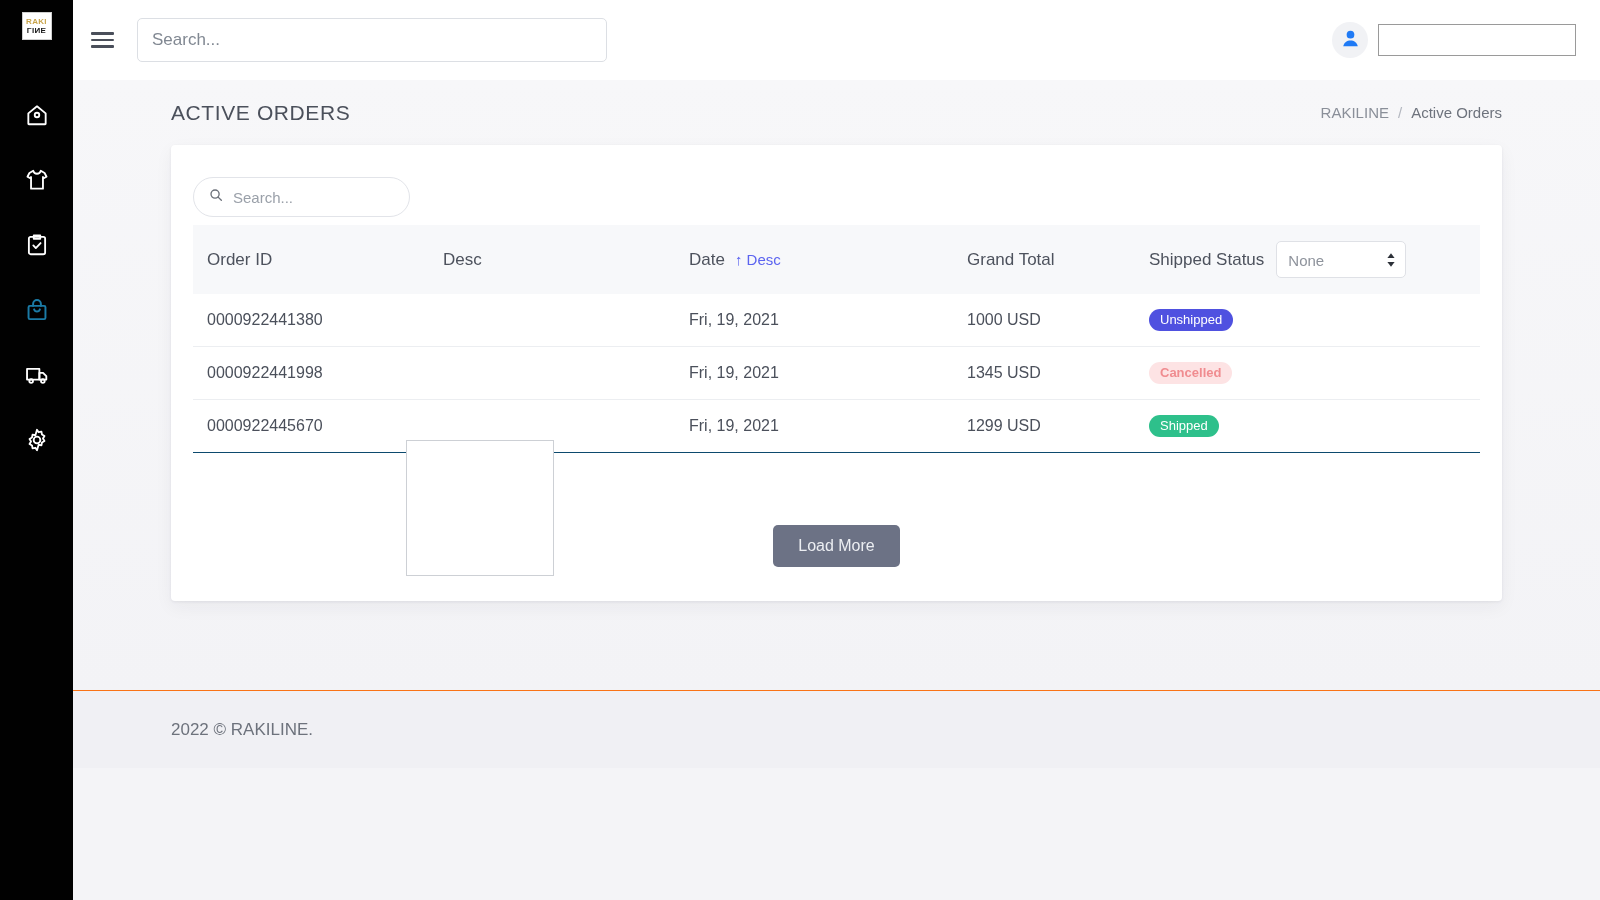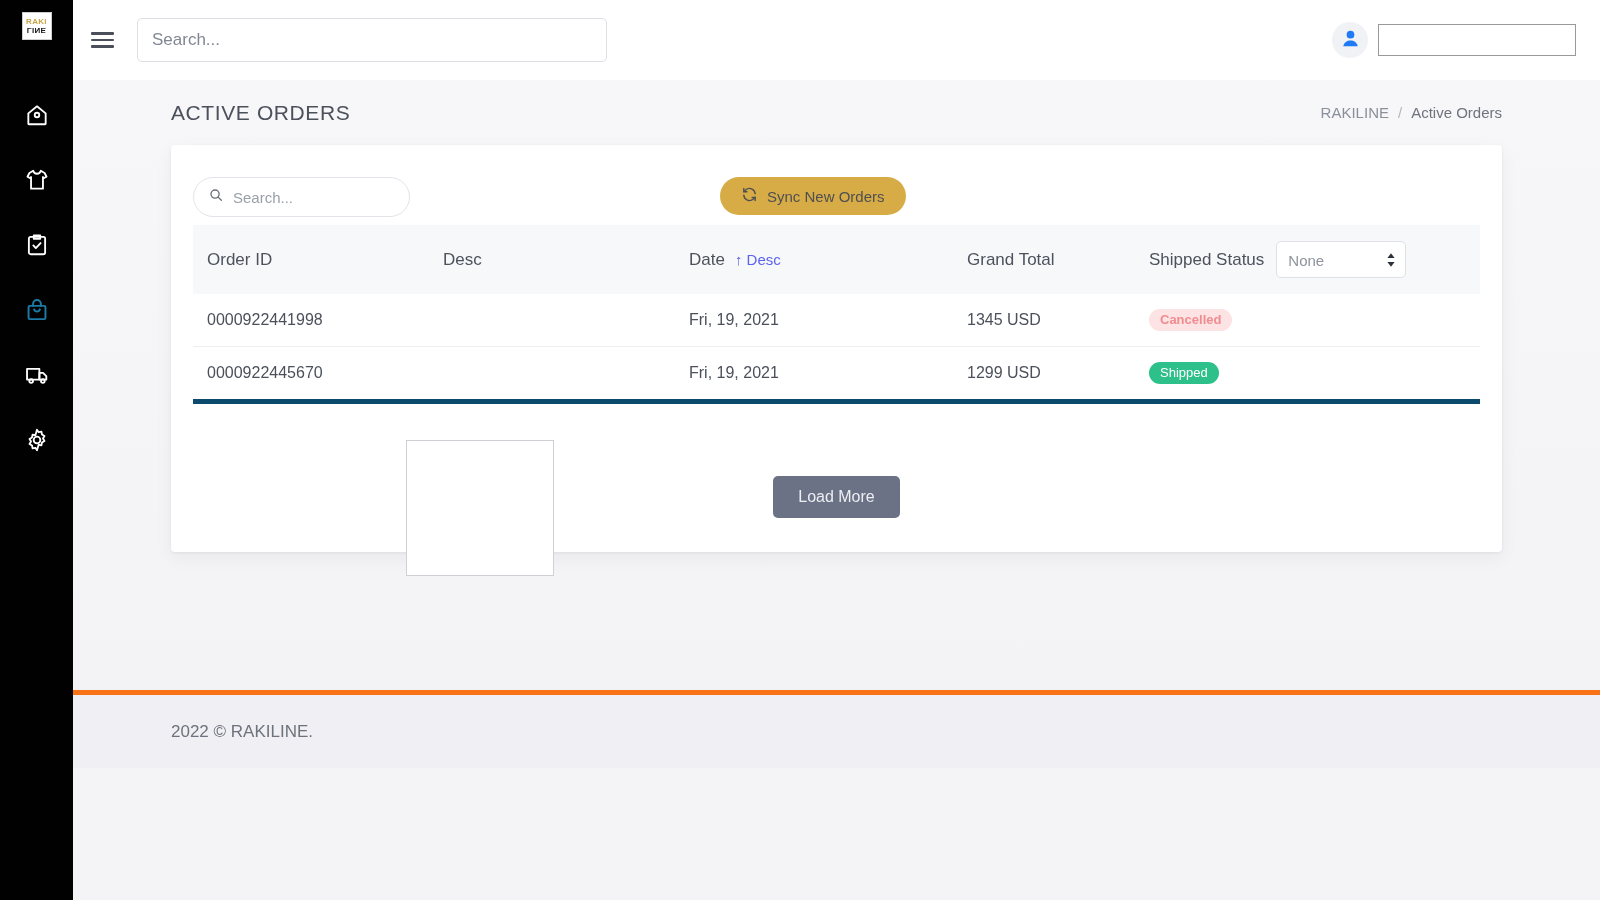--- a/index.html
+++ b/index.html
@@ -170,21 +170,21 @@
     vertical-align: middle;
   }
   table.orders tbody td {
     font-size: 16px;
     color: #4b505b;
     padding: 15px 0 15px 14px;
     height: 51px;
     border-bottom: 1px solid #eceef1;
     vertical-align: middle;
   }
-  table.orders tbody tr:last-child td { border-bottom: 5px solid #0c4a6e; }
+  table.orders tbody tr:last-child td { border-bottom: 1px solid #0c4a6e; }
   .col-order  { width: 236px; }
   .col-buyer  { width: 246px; }
   .col-date   { width: 278px; }
   .col-total  { width: 182px; }
   .col-status { width: auto; }
 
   td.order-id { color: #3e434e; font-size: 16px; }
   .sort-link {
     color: #5b63f0; font-size: 15px; margin-left: 10px;
     cursor: pointer; white-space: nowrap;
@@ -242,21 +242,21 @@
     font-family: "Liberation Sans", sans-serif;
     font-size: 16px;
     padding: 12px 25px;
     cursor: pointer;
   }
 
   
   .footer {
     height: 78px; min-height: 78px;
     background: #f0f0f4;
-    border-top: 5px solid #f97316;
+    border-top: 1px solid #f97316;
     display: flex; align-items: center;
     padding-left: 98px;
     font-size: 17px; color: #6d727c;
   }
 </style>
 </head>
 <body>
 
 <div class="app">
 
@@ -364,31 +364,20 @@
           <div class="mini-search-wrap">
             <span>
               <svg width="16" height="16" viewBox="0 0 24 24" fill="none" stroke="#6b7079" stroke-width="2" stroke-linecap="round">
                 <circle cx="10.6" cy="10.6" r="6.1"></circle>
                 <path d="M15.2 15.2 20 20"></path>
               </svg>
             </span>
             <input type="text" placeholder="Search..." style="">
           </div>
 
-          <button class="sync-btn">
-            <span>
-              <svg width="17" height="17" viewBox="0 0 24 24" fill="none" stroke="#4f4f52" stroke-width="2" stroke-linecap="round" stroke-linejoin="round">
-                <path d="M20 11A8 8 0 0 0 6.6 5.6L4 8"></path>
-                <path d="M4 13a8 8 0 0 0 13.4 5.4L20 16"></path>
-                <path d="M4 3.6V8h4.4"></path>
-                <path d="M20 20.4V16h-4.4"></path>
-              </svg>
-            </span>
-            <span>Sync New Orders</span>
-          </button>
         </div>
 
         <table class="orders">
           <colgroup>
             <col class="col-order">
               <col class="col-buyer">
               <col class="col-date">
             <col class="col-total">
               <col class="col-status">
           </colgroup>
@@ -416,20 +405,29 @@
                         <path d="M5 14.2 1.4 9.4h7.2z"></path>
                       </svg>
                     </span>
                   </span>
                 </div>
               </th>
             </tr>
           </thead>
           <tbody>
             <tr>
+              <td class="order-id">0000922441380</td>
+              <td></td>
+              <td>Fri, 19, 2021</td>
+              <td>1000 USD</td>
+              <td>
+                <span class="badge unshipped">Unshipped</span>
+              </td>
+            </tr>
+            <tr>
               <td class="order-id">0000922441998</td>
               <td></td>
               <td>Fri, 19, 2021</td>
               <td>1345 USD</td>
               <td>
                 <span class="badge cancelled">Cancelled</span>
               </td>
             </tr>
             <tr>
               <td class="order-id">0000922445670</td>

